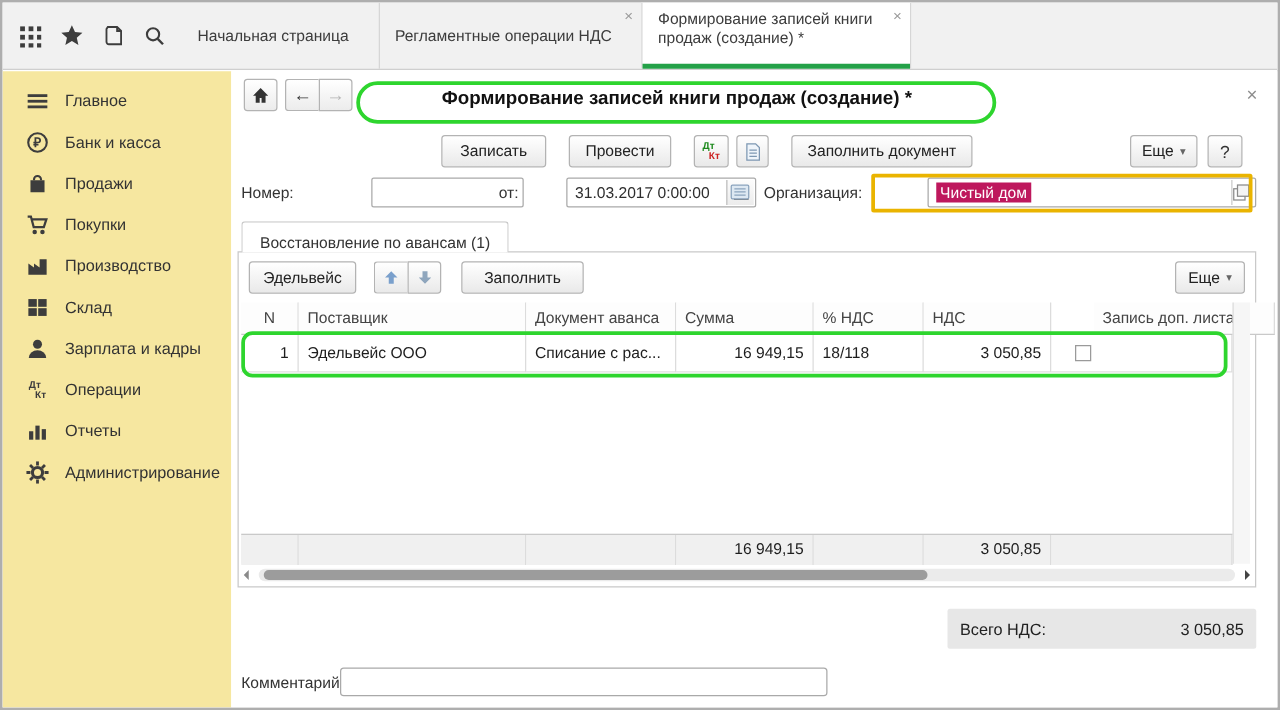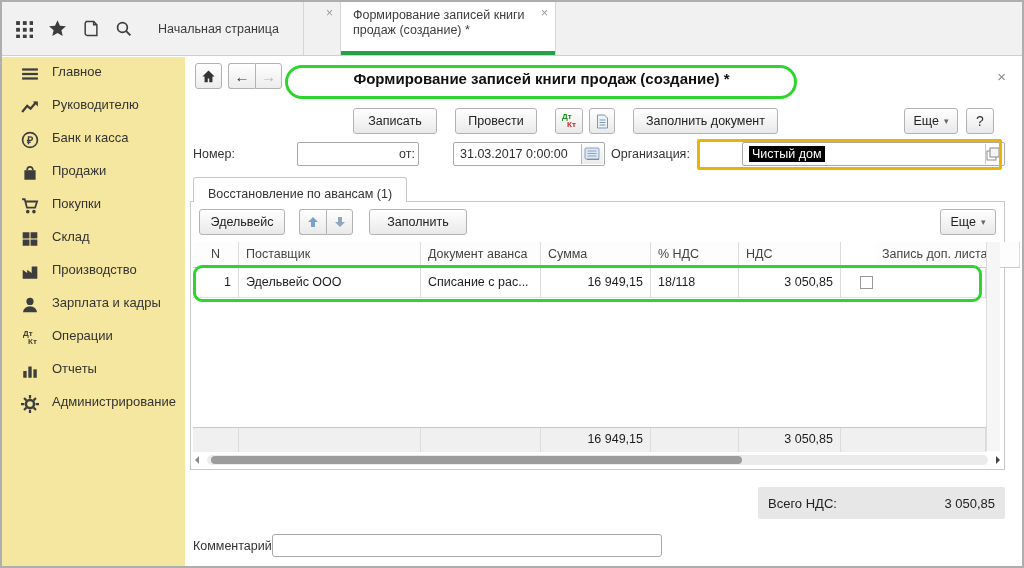--- a/index.html
+++ b/index.html
@@ -18,21 +18,21 @@
   .tabs{display:flex;flex:1;}
   .tab{position:relative;border-left:1px solid #d6d6d6;padding:6px 24px 4px 12px;color:#3c3c3c;cursor:pointer;}
   .tab:first-child{border-left:none;}
   .tab-label{display:block;line-height:15px;max-width:178px;}
   .tab.single .tab-label{line-height:42px;white-space:nowrap;}
   .tab.active{background:#fff;border-right:1px solid #d6d6d6;}
   .tab.active::after{content:"";position:absolute;left:0;right:0;bottom:0;height:4px;background:#24a148;}
   .tab-close{position:absolute;top:5px;right:7px;font-size:12px;color:#9a9a9a;line-height:12px;cursor:pointer;}
   
   .sidebar{position:absolute;left:0;top:55px;bottom:0;width:183px;background:#f6e7a0;padding-top:7px;overflow:hidden;}
-  .side-item{height:33px;display:flex;align-items:flex-start;cursor:pointer;color:#333;}
+  .side-item{height:33px;display:flex;align-items:center;cursor:pointer;color:#333;}
   .side-item .s-icon{width:20px;height:20px;margin:0 12px 0 18px;display:flex;align-items:center;justify-content:center;color:#4a4a4a;flex:none;}
   .side-item .s-label{font-size:13px;}
   
   .content{position:absolute;left:183px;top:55px;right:0;bottom:0;background:#fff;}
   
   .btn{display:inline-flex;align-items:center;justify-content:center;height:26px;padding:0 12px;
        background:linear-gradient(#ffffff,#e9e9e9);border:1px solid #b3b3b3;border-radius:3px;
        font-size:12.5px;color:#222;cursor:pointer;white-space:nowrap;}
   .btn-yellow{background:linear-gradient(#ffe14d,#ffd000);border-color:#cda900;font-weight:bold;}
   .caret{font-size:9px;color:#666;margin-left:5px;}
@@ -60,21 +60,21 @@
   .toolbar .btn{position:absolute;top:0;}
   
   .form-row{position:absolute;left:8px;top:85px;right:8px;height:24px;}
   .f-label{position:absolute;top:0;line-height:24px;color:#333;}
   .input{position:absolute;top:0;height:24px;background:#fff;border:1px solid #a9a9a9;border-radius:2px;
          padding:0 6px;line-height:22px;cursor:text;margin-left:32px;}
   .date-cal{position:absolute;right:1px;top:1px;bottom:1px;width:22px;background:linear-gradient(#fcfcfc,#ececec);
             border-left:1px solid #b9b9b9;display:flex;align-items:center;justify-content:center;cursor:pointer;}
   .org-caret{position:absolute;right:1px;top:1px;bottom:1px;width:18px;display:flex;align-items:center;justify-content:center;
              border-left:1px solid #c9c9c9;color:#555;font-size:9px;cursor:pointer;}
-  .sel-text{background:#000000;color:#fff;padding:1px 3px;}
+  .sel-text{background:#be185d;color:#fff;padding:1px 3px;}
   .flat-icon{position:absolute;top:3px;width:18px;height:18px;display:flex;align-items:center;justify-content:center;cursor:pointer;}
   
   .sec-tab{position:absolute;left:8px;top:120px;height:25px;padding:4px 14px;line-height:25px;background:#fff;
            border:1px solid #c9c9c9;border-bottom:none;border-radius:3px 3px 0 0;z-index:2;color:#333;cursor:pointer;}
   .panel{position:absolute;left:5px;top:144px;width:815px;height:269px;border:1px solid #c9c9c9;background:#fff;}
   .tbl-toolbar{position:absolute;left:8px;top:7px;right:8px;height:26px;}
   .tbl-toolbar .btn{position:absolute;top:0;}
   .updown{position:absolute;left:100px;top:0;display:flex;}
   .updown .btn{position:static;width:27px;padding:0;border-radius:0;}
   .updown .btn:first-child{border-radius:3px 0 0 3px;border-right:none;}
@@ -144,20 +144,21 @@
             <circle cx="7" cy="7" r="4.6" fill="none" stroke="#3d3d3d" stroke-width="1.6"></circle>
             <path d="M10.5 10.5 14.5 14.5" stroke="#3d3d3d" stroke-width="1.8"></path>
           </svg>
         </span>
       </div>
     <div class="tabs" id="tabs">
         <div class="tab single">
           <span class="tab-label">Начальная страница</span>
         </div>
         <div class="tab single">
+          <span class="tab-label">Регламентные операции НДС</span>
           <span class="tab-close">×</span>
         </div>
         <div class="tab active">
           <span class="tab-label">Формирование записей книги продаж (создание) *</span>
           <span class="tab-close">×</span>
         </div>
       </div>
   </div>
 
   <div class="sidebar" id="sidebar">
@@ -169,29 +170,20 @@
               <rect x="1" y="7" width="14" height="2"></rect>
               <rect x="1" y="11" width="14" height="2"></rect>
             </g>
           </svg>
         </span>
         <span class="s-label">Главное</span>
       </div>
       <div class="side-item">
         <span class="s-icon">
           <svg width="18" height="18" viewBox="0 0 16 16">
-            <polyline points="1,12.5 5.5,7 8.5,9.5 13.5,3.5" fill="none" stroke="#3d3d3d" stroke-width="2"></polyline>
-            <path d="M10.5 3h4.5v4.5z" fill="#3d3d3d"></path>
-          </svg>
-        </span>
-        <span class="s-label">Руководителю</span>
-      </div>
-      <div class="side-item">
-        <span class="s-icon">
-          <svg width="18" height="18" viewBox="0 0 16 16">
             <circle cx="8" cy="8" r="6.6" fill="none" stroke="#3d3d3d" stroke-width="1.5"></circle>
             <text x="8" y="11.4" text-anchor="middle" font-size="9.5" font-weight="bold" fill="#3d3d3d">₽</text>
           </svg>
         </span>
         <span class="s-label">Банк и касса</span>
       </div>
       <div class="side-item">
         <span class="s-icon">
           <svg width="18" height="18" viewBox="0 0 16 16">
             <path d="M3 5.5h10V14H3z" fill="#3d3d3d"></path>
@@ -202,41 +194,41 @@
       </div>
       <div class="side-item">
         <span class="s-icon">
           <svg width="18" height="18" viewBox="0 0 16 16">
             <path d="M1 2h2.3l2 7.5h7.2l1.8-5.5H4" fill="none" stroke="#3d3d3d" stroke-width="1.6"></path>
             <circle cx="6" cy="13" r="1.6" fill="#3d3d3d"></circle>
             <circle cx="11.5" cy="13" r="1.6" fill="#3d3d3d"></circle>
           </svg>
         </span>
         <span class="s-label">Покупки</span>
+      </div>
+      <div class="side-item">
+        <span class="s-icon">
+          <svg width="18" height="18" viewBox="0 0 16 16">
+            <path d="M1.5 14V6l4 2.8V6l4 2.8V3h5v11z" fill="#3d3d3d"></path>
+          </svg>
+        </span>
+        <span class="s-label">Производство</span>
       </div>
       <div class="side-item">
         <span class="s-icon">
           <svg width="18" height="18" viewBox="0 0 16 16">
             <g fill="#3d3d3d">
               <rect x="1.5" y="2" width="6" height="5.5"></rect>
               <rect x="8.5" y="2" width="6" height="5.5"></rect>
               <rect x="1.5" y="8.5" width="6" height="5.5"></rect>
               <rect x="8.5" y="8.5" width="6" height="5.5"></rect>
             </g>
           </svg>
         </span>
         <span class="s-label">Склад</span>
-      </div>
-      <div class="side-item">
-        <span class="s-icon">
-          <svg width="18" height="18" viewBox="0 0 16 16">
-            <path d="M1.5 14V6l4 2.8V6l4 2.8V3h5v11z" fill="#3d3d3d"></path>
-          </svg>
-        </span>
-        <span class="s-label">Производство</span>
       </div>
       <div class="side-item">
         <span class="s-icon">
           <svg width="18" height="18" viewBox="0 0 16 16">
             <circle cx="8" cy="4.8" r="3.2" fill="#3d3d3d"></circle>
             <path d="M1.8 14.5a6.2 5.5 0 0 1 12.4 0z" fill="#3d3d3d"></path>
           </svg>
         </span>
         <span class="s-label">Зарплата и кадры</span>
       </div>

